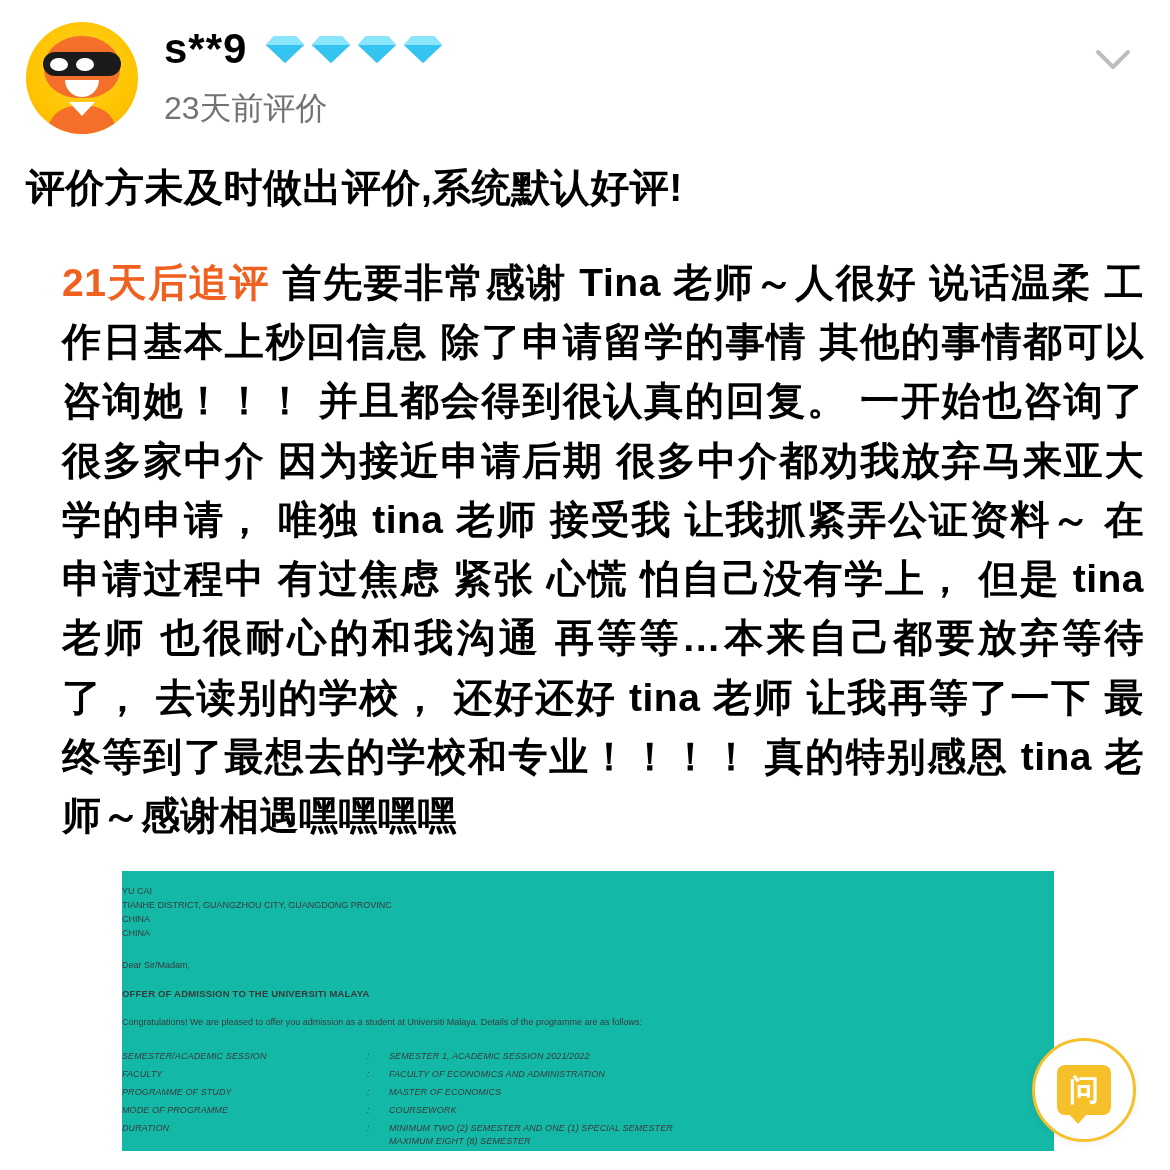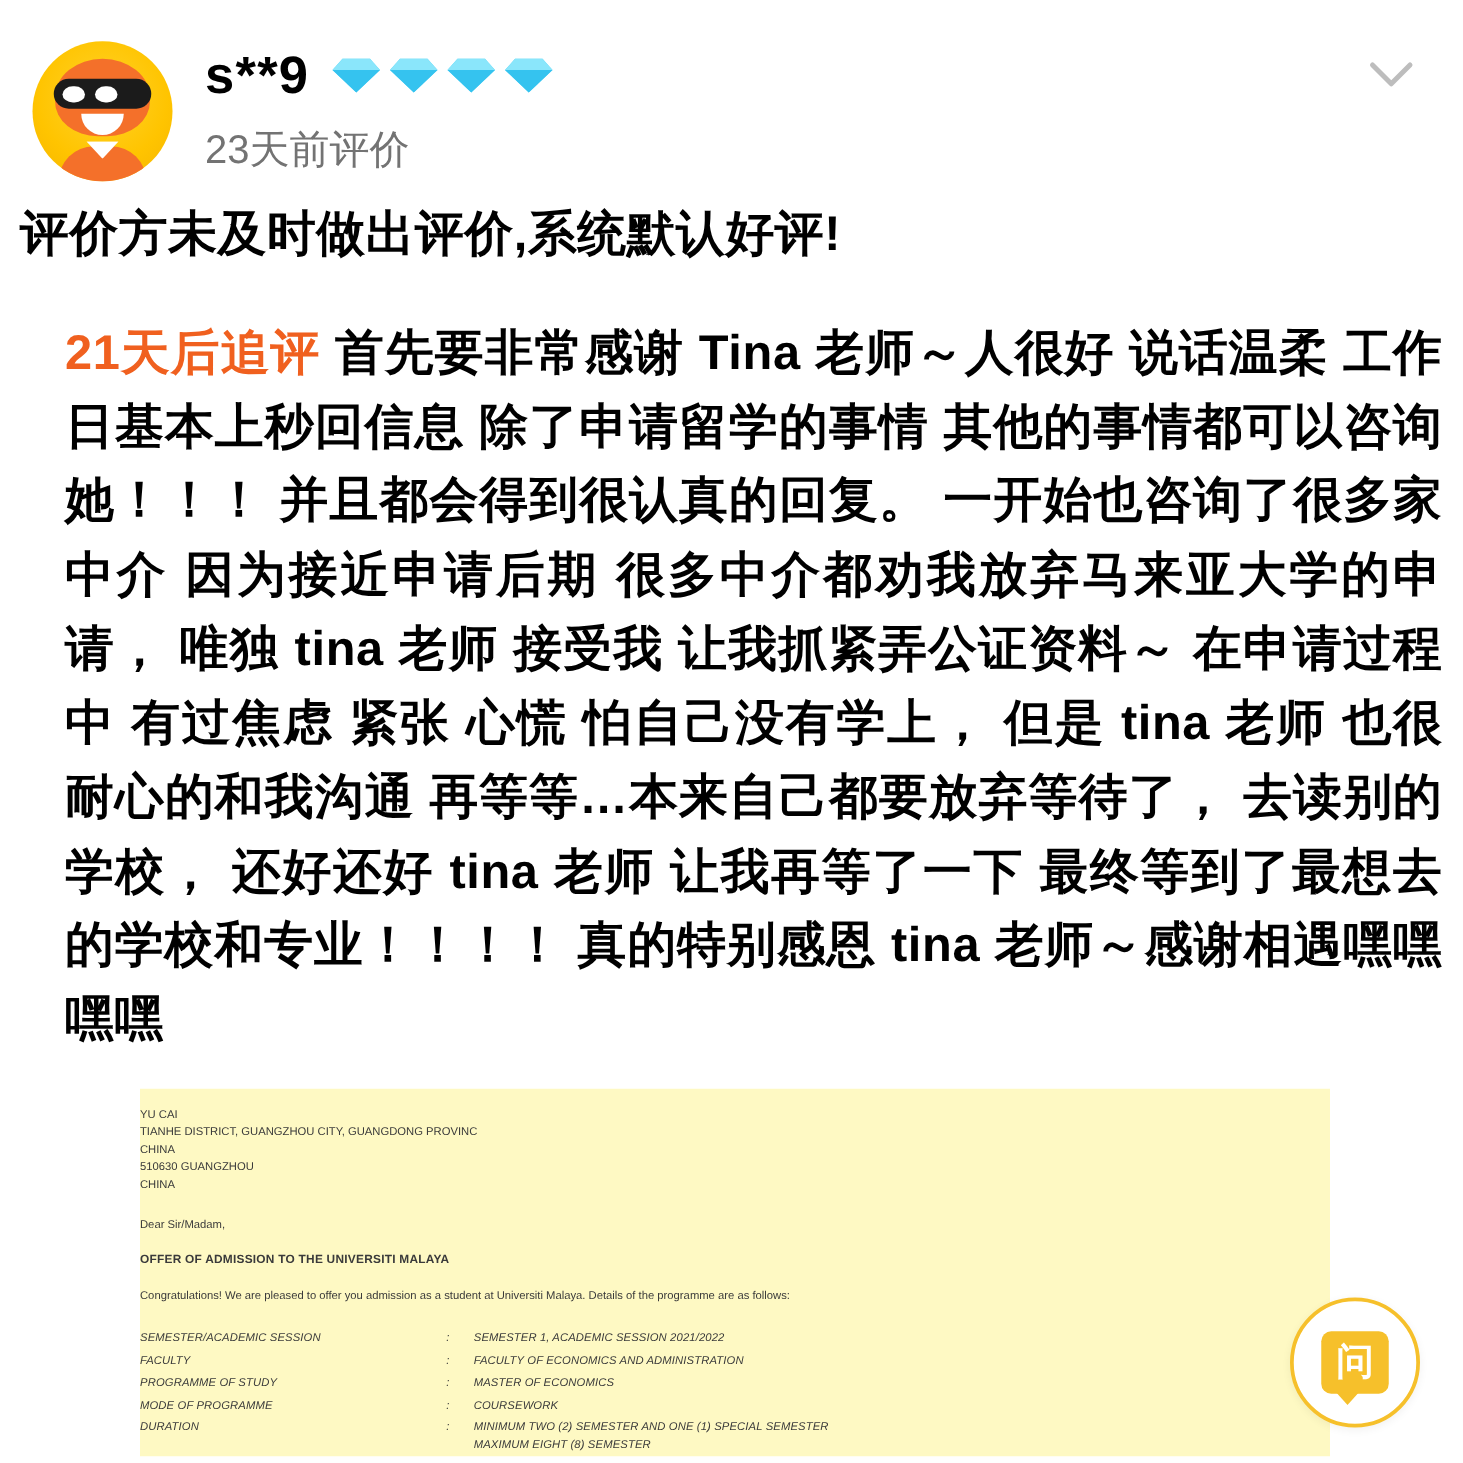--- a/index.html
+++ b/index.html
@@ -13,21 +13,21 @@
     overflow: hidden;
     font-family: "Liberation Sans", sans-serif;
     color: #000;
     position: relative;
   }
 
   
   .review-header {
     display: flex;
     align-items: flex-start;
-    padding: 33px 26px 0 26px;
+    padding: 22px 26px 0 26px;
     position: relative;
     height: 124px;
     box-sizing: border-box;
   }
   .avatar {
     width: 112px;
     height: 112px;
     border-radius: 50%;
     background: radial-gradient(circle at 50% 40%, #ffd32b 0%, #ffc400 60%, #f5b400 100%);
     flex: 0 0 auto;
@@ -132,21 +132,21 @@
   .chevron {
     position: absolute;
     right: 34px;
     top: 36px;
     width: 46px;
     height: 46px;
   }
 
   
   .review-body {
-    padding: 0 16px;
+    padding: 0 26px;
     box-sizing: border-box;
   }
   .first-comment {
     font-size: 39px;
     font-weight: bold;
     line-height: 1.25;
     margin-top: 40px;
     letter-spacing: 0.5px;
   }
   .followup {
@@ -162,21 +162,21 @@
     color: #f0601f;
   }
 
   
   .doc-wrap {
     margin-top: 26px;
     padding: 0 90px 0 96px;
     box-sizing: border-box;
   }
   .doc {
-    background: #fef9c3;
+    background: #14b8a6;
     color: #3a3a3a;
     font-family: "Liberation Sans", sans-serif;
     font-size: 9px;
     line-height: 1.55;
     padding: 14px 0 0 0;
     filter: blur(0.15px);
   }
   .doc .addr div { white-space: nowrap; }
   .doc .dear { margin-top: 18px; }
   .doc .offer-title {
@@ -316,21 +316,20 @@
   <div class="followup">
     <span class="followup-tag">21天后追评</span><span> 首先要非常感谢 Tina 老师～人很好 说话温柔 工作日基本上秒回信息 除了申请留学的事情  其他的事情都可以咨询她！！！ 并且都会得到很认真的回复。 一开始也咨询了很多家中介 因为接近申请后期 很多中介都劝我放弃马来亚大学的申请， 唯独 tina 老师 接受我 让我抓紧弄公证资料～ 在申请过程中 有过焦虑 紧张 心慌 怕自己没有学上， 但是 tina 老师 也很耐心的和我沟通 再等等…本来自己都要放弃等待了， 去读别的学校， 还好还好 tina 老师 让我再等了一下 最终等到了最想去的学校和专业！！！！ 真的特别感恩 tina 老师～感谢相遇嘿嘿嘿嘿</span>
   </div>
 
   <div class="doc-wrap">
     <div class="doc">
       <div class="addr">
         <div>YU CAI</div>
         <div>TIANHE DISTRICT, GUANGZHOU CITY, GUANGDONG PROVINC</div>
         <div>CHINA</div>
-        <div>510630 GUANGZHOU</div>
         <div>CHINA</div>
       </div>
 
       <div class="dear">Dear Sir/Madam,</div>
 
       <div class="offer-title">OFFER OF ADMISSION TO THE UNIVERSITI MALAYA</div>
 
       <div class="congrats">Congratulations! We are pleased to offer you admission as a student at Universiti Malaya. Details of the programme are as follows:</div>
 
       <table>

